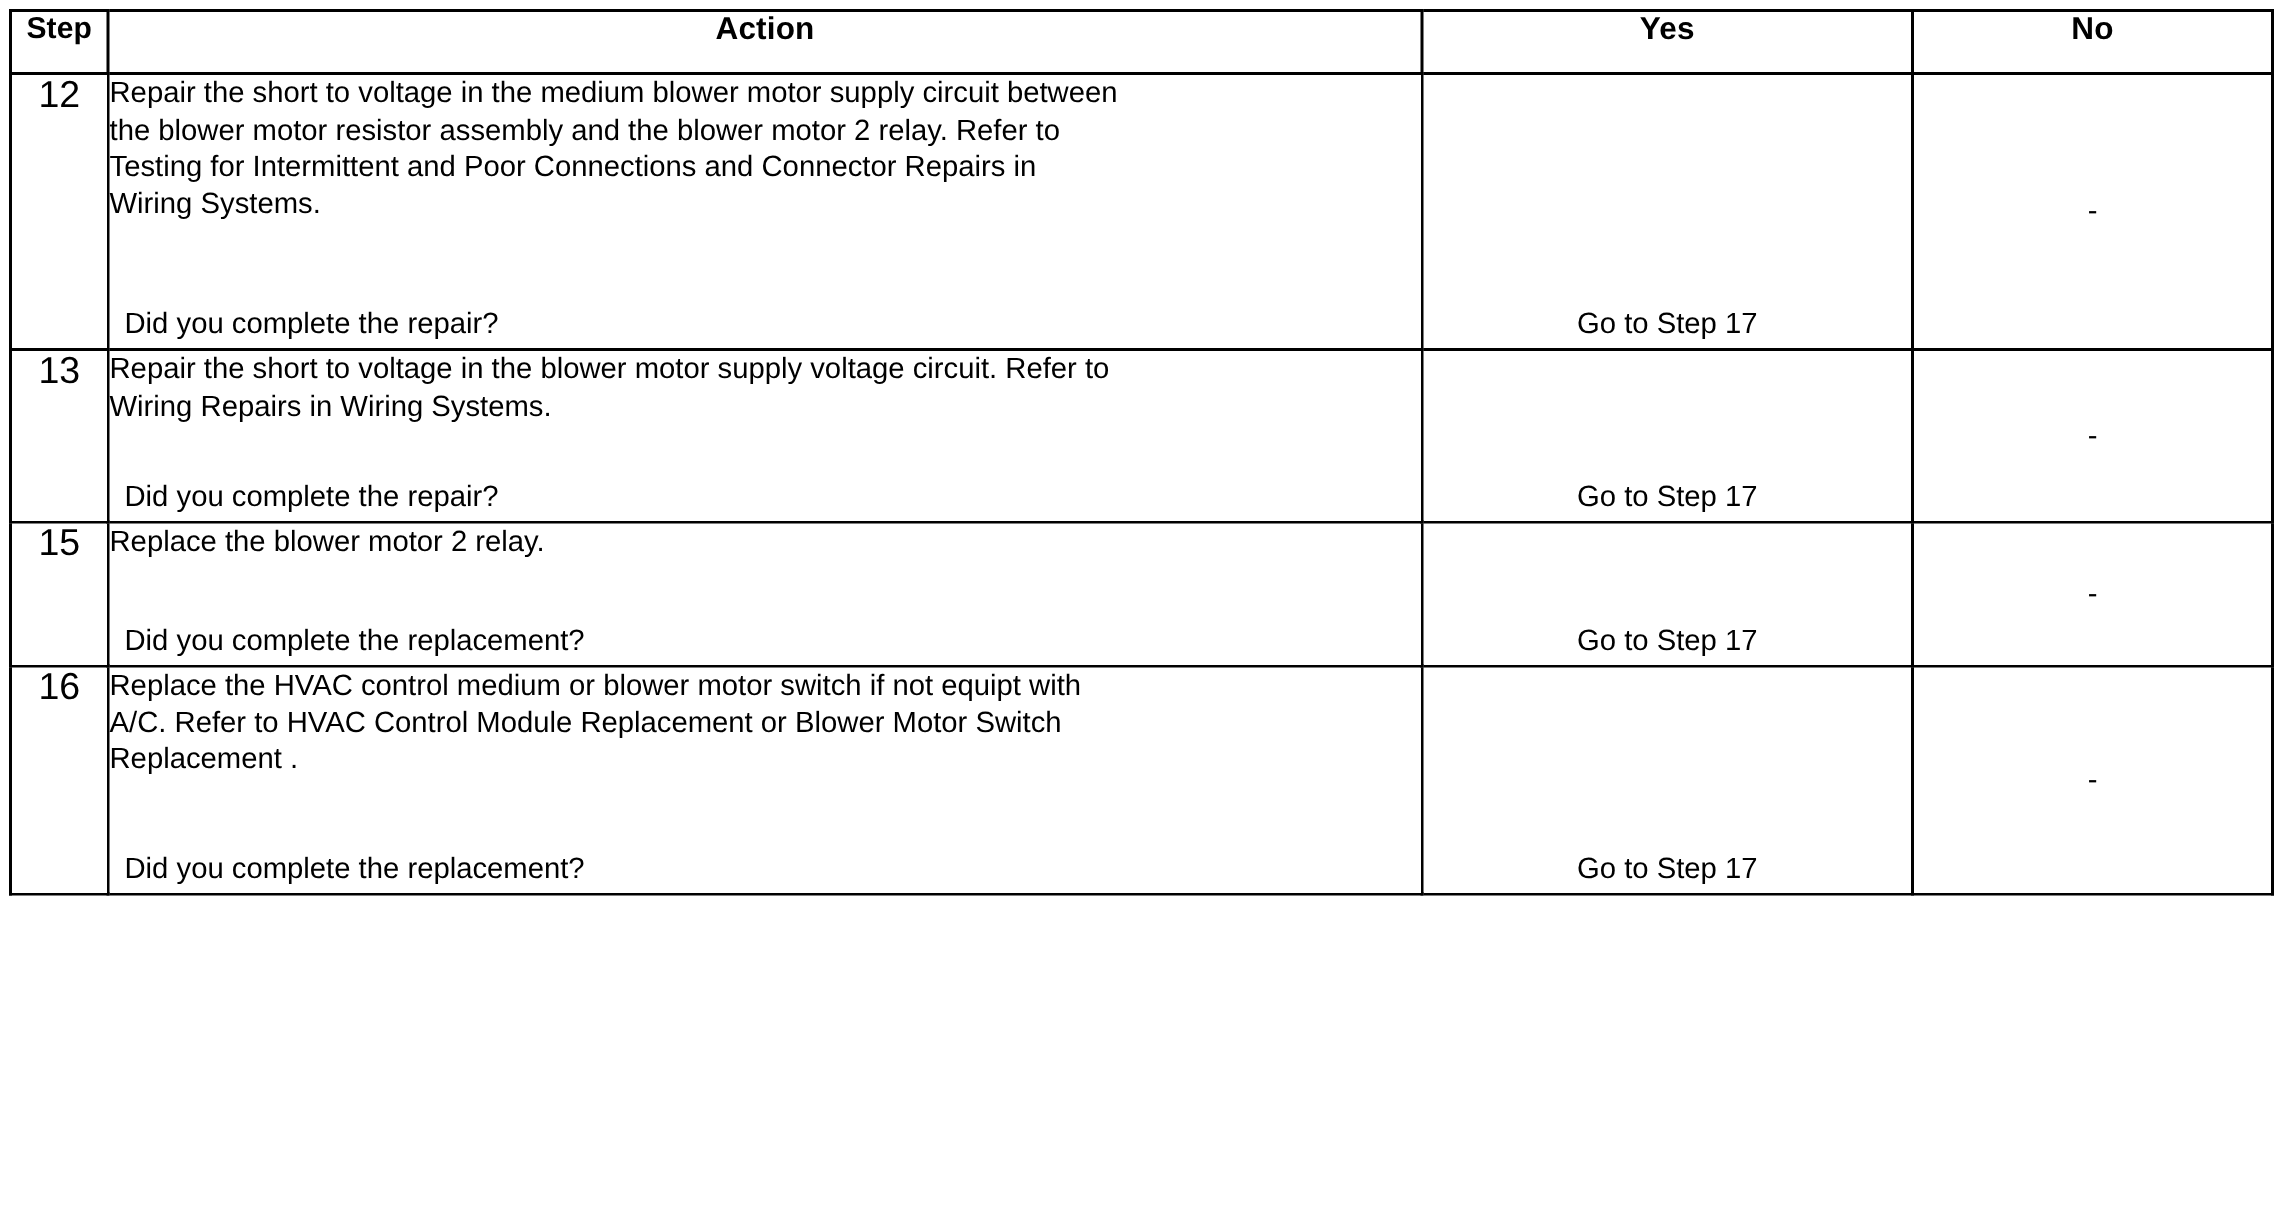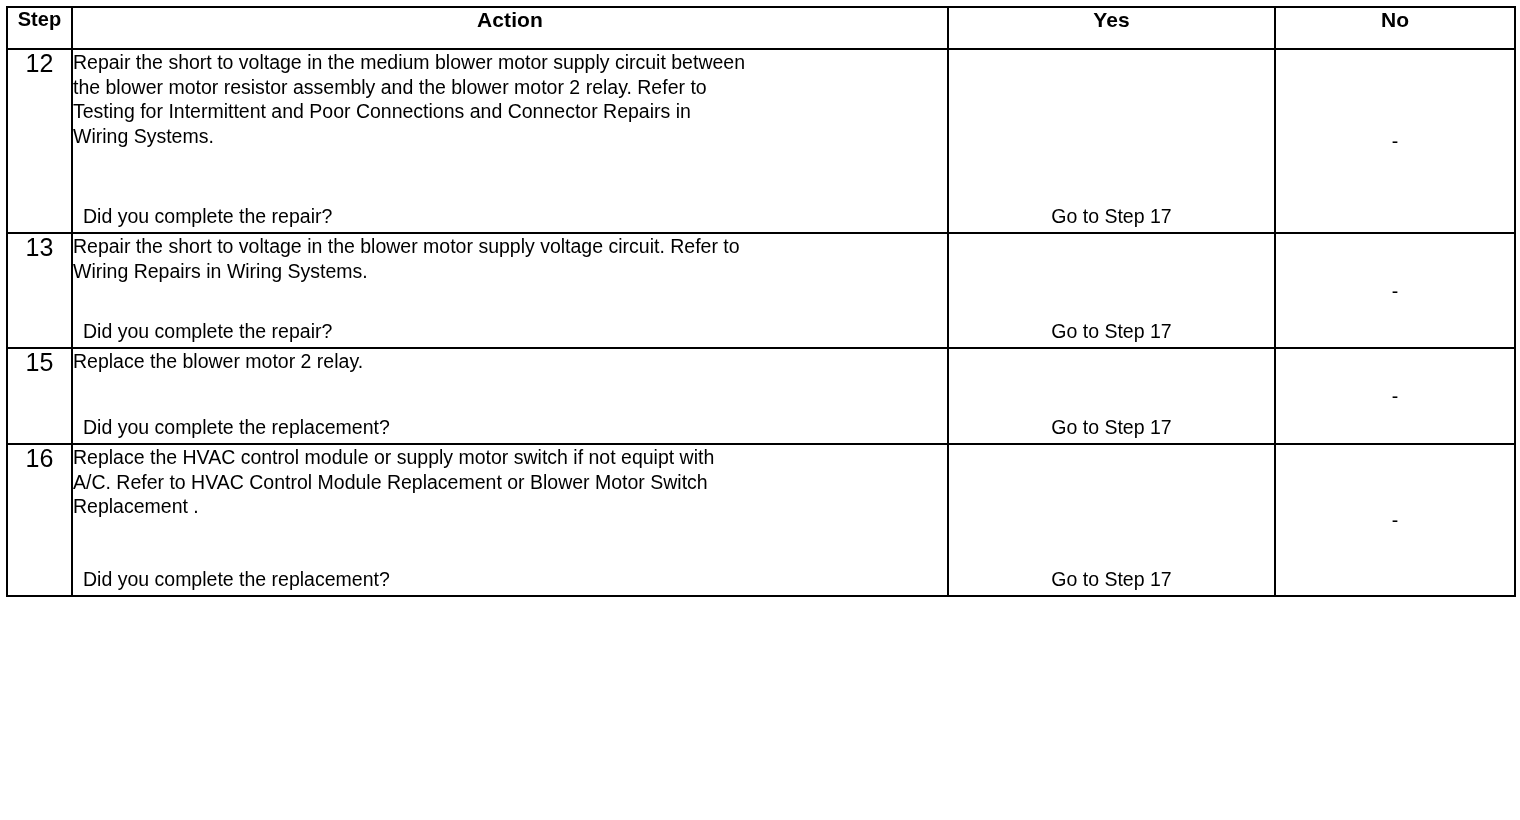--- a/index.html
+++ b/index.html
@@ -192,21 +192,21 @@
         </td>
         <td class="no">
           <span class="no-text">-</span>
         </td>
       </tr>
 
       <tr class="row r16">
         <td class="step">16</td>
         <td class="action">
           <span class="body-lines">
-            <span>Replace the HVAC control module or supply motor switch if not equipt with</span><br>
+            <span>Replace the HVAC control medium or blower motor switch if not equipt with</span><br>
             <span>A/C. Refer to HVAC Control Module Replacement or Blower Motor Switch</span><br>
             <span>Replacement .</span>
           </span>
           <span class="q-line">Did you complete the replacement?</span>
         </td>
         <td class="yes">
           <span class="yes-text">Go to Step 17</span>
         </td>
         <td class="no">
           <span class="no-text">-</span>

